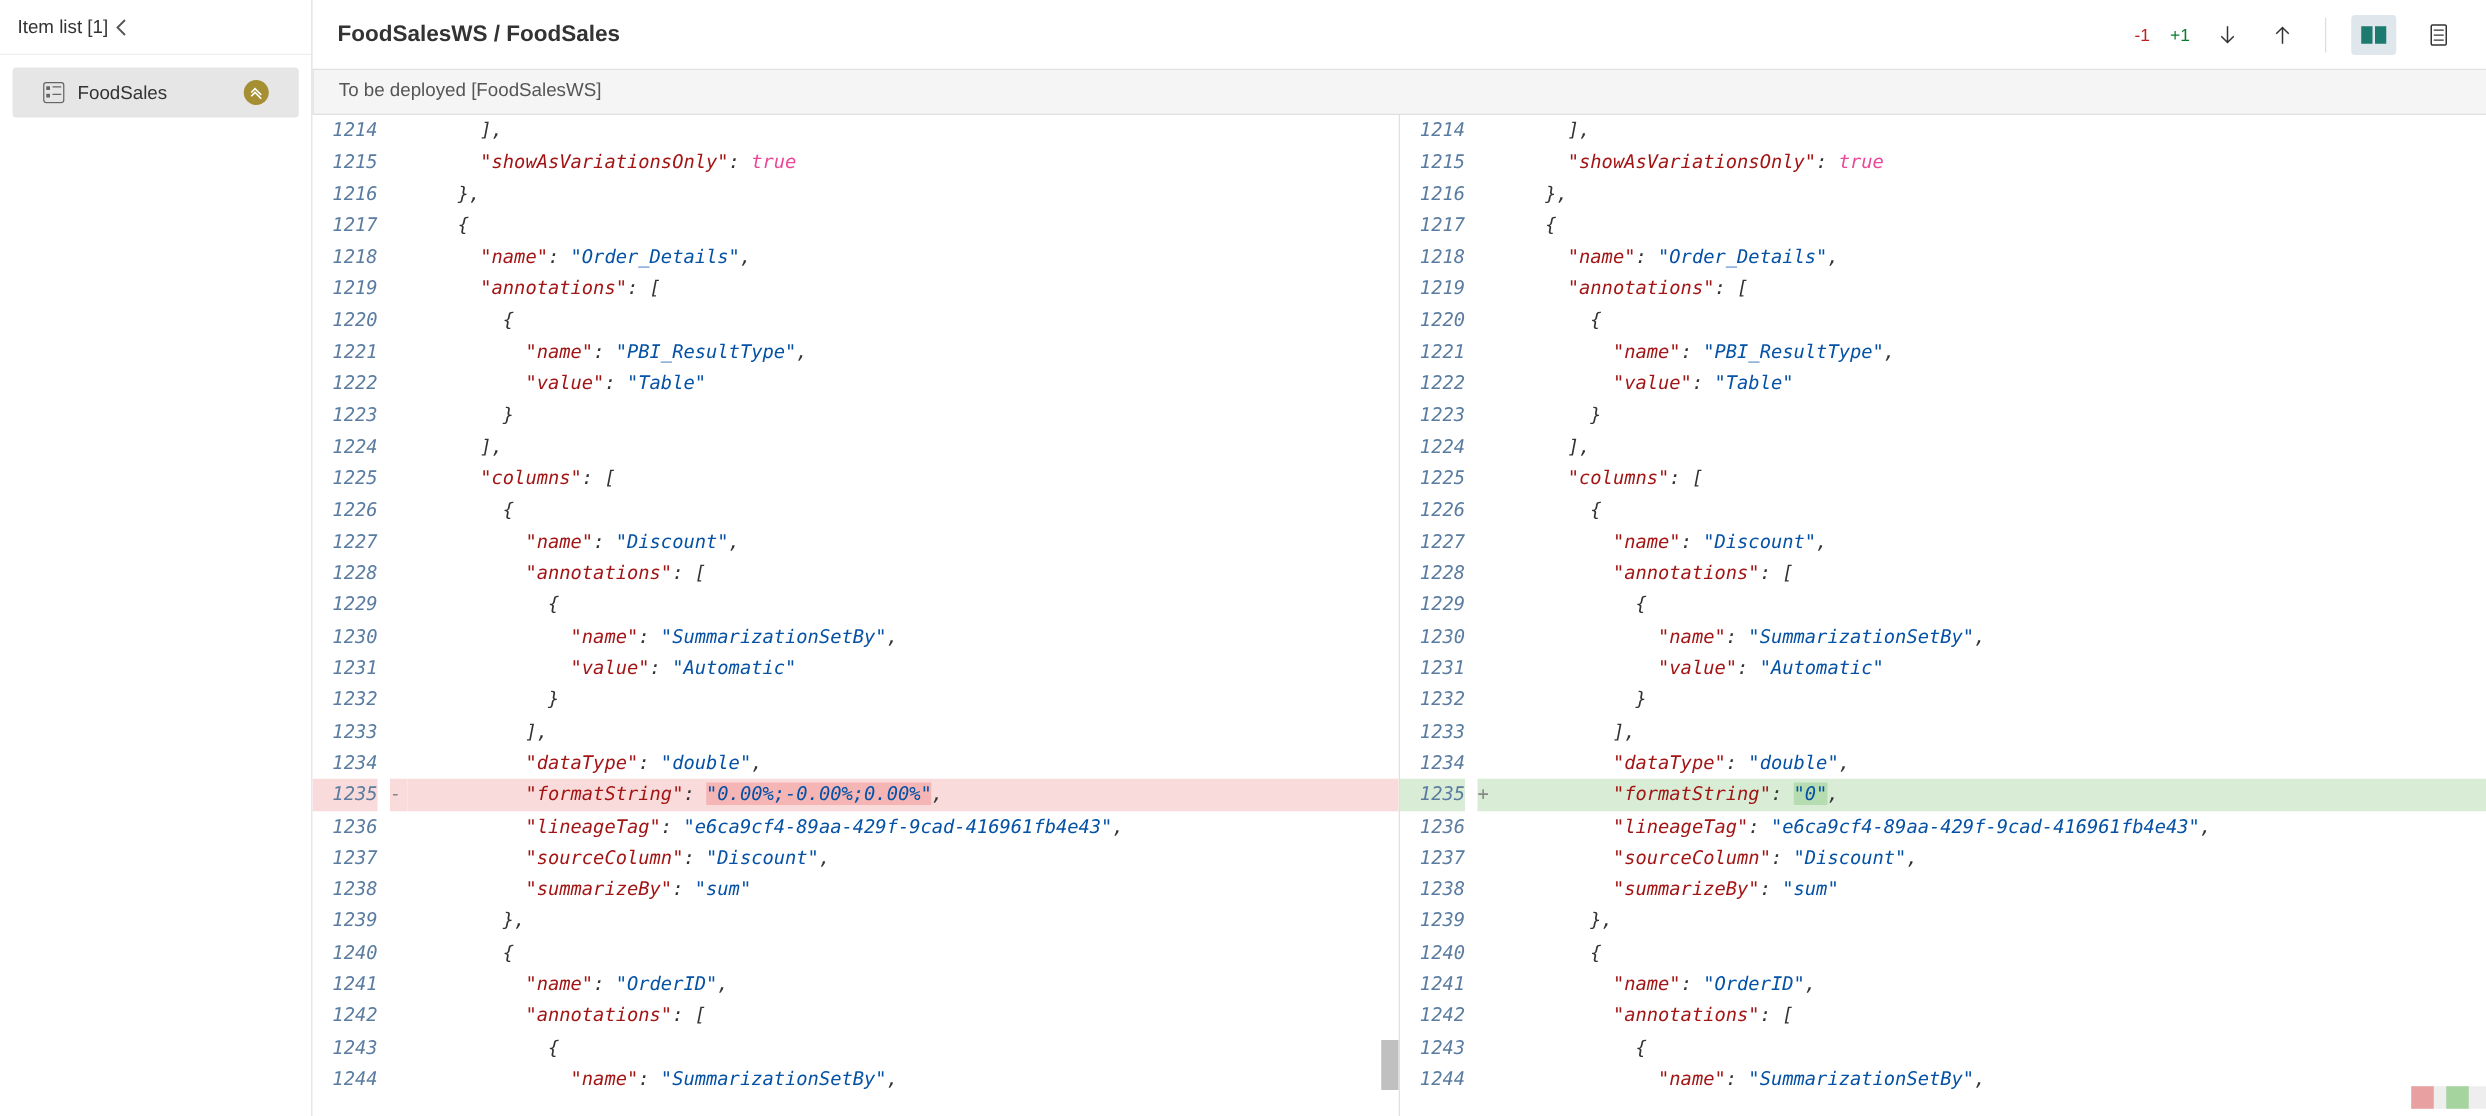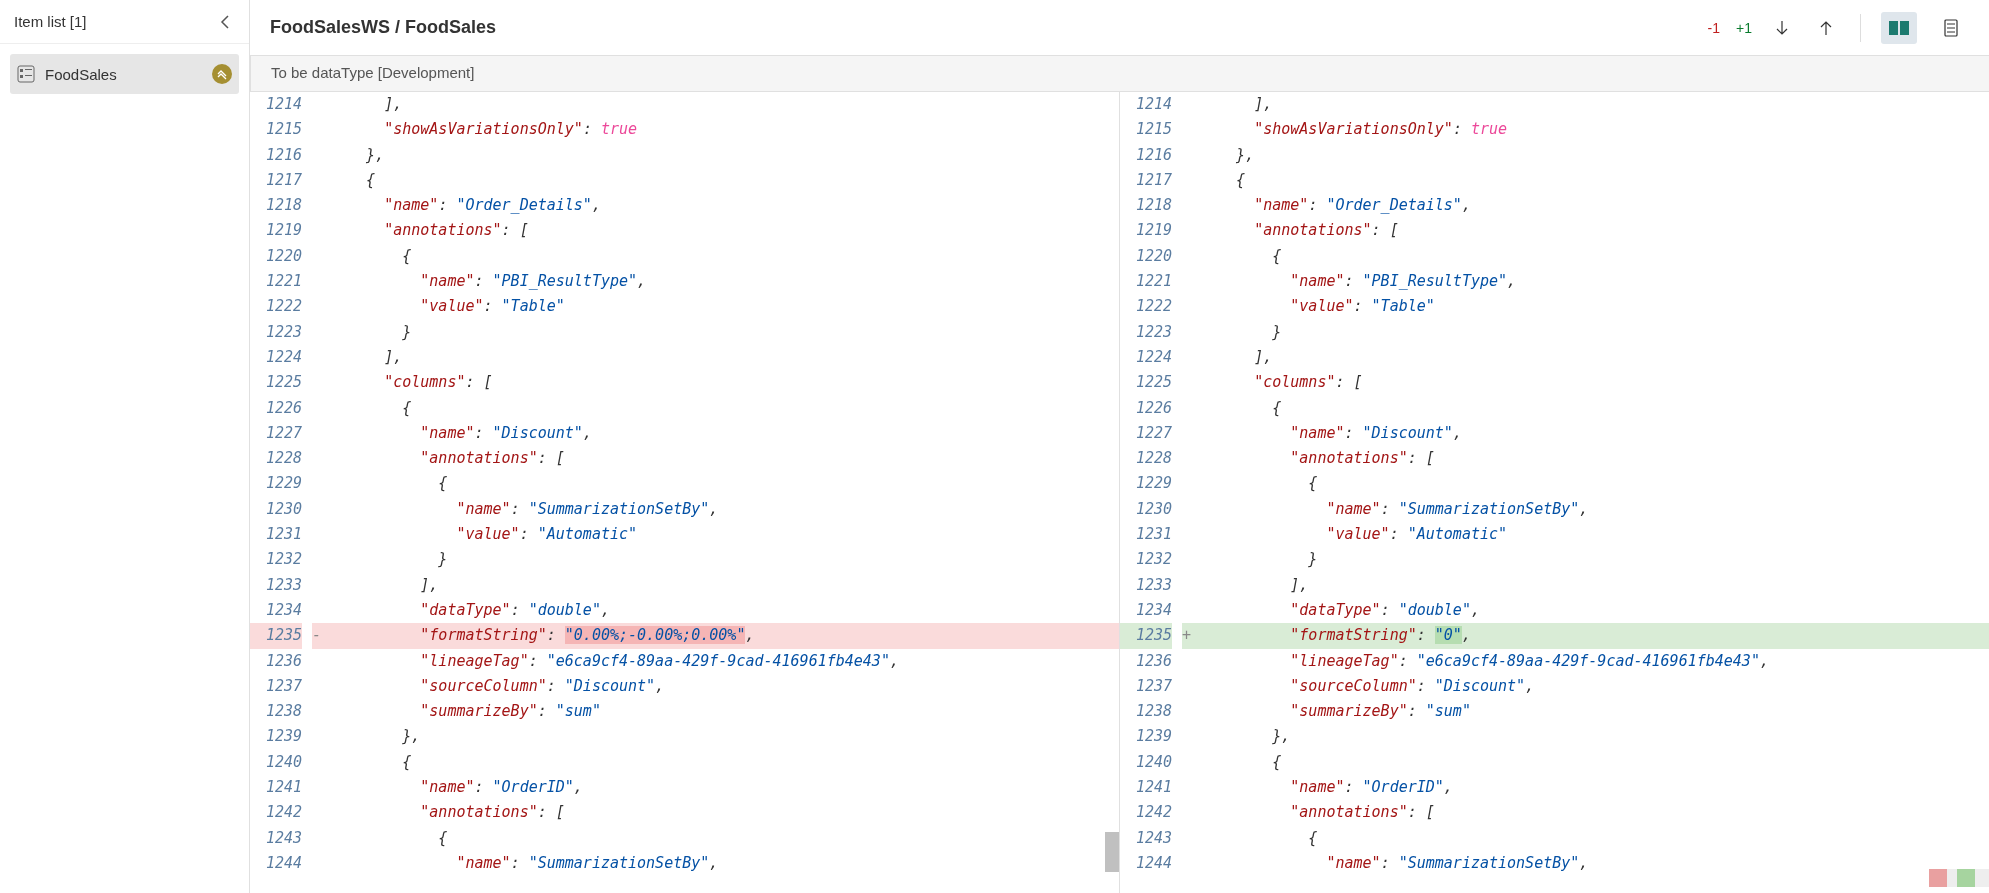--- a/index.html
+++ b/index.html
@@ -1,24 +1,24 @@
 <!DOCTYPE html>
 <html><head>
 <meta charset="utf-8">
 <style>
   * { box-sizing: border-box; margin: 0; padding: 0; }
   body { font-family: "Segoe UI", Arial, sans-serif; font-size: 14px; color: #333; background: #fff; overflow: hidden; }
   .root { display: flex; width: 1989px; height: 893px; }
   
   
   .sidebar { width: 250px; border-right: 1px solid #e0e0e0; background: #fff; }
-  .sidebar-header { display: flex; align-items: center; justify-content: space-between; padding: 10px 14px; border-bottom: 1px solid #eee; height: 44px; }
+  .sidebar-header { display: flex; align-items: center; padding: 10px 14px; border-bottom: 1px solid #eee; height: 44px; }
   .sidebar-title { font-size: 15px; color: #333; }
   .collapse-btn { cursor: pointer; display: flex; align-items: center; justify-content: center; width: 20px; height: 20px; }
-  .sidebar-item { display: flex; align-items: center; gap: 10px; padding: 10px 7px; margin: 10px; background: #e6e6e6; border-radius: 3px; cursor: pointer; }
+  .sidebar-item { display: flex; align-items: center; gap: 10px; padding: 10px 24px; margin: 10px; background: #e6e6e6; border-radius: 3px; cursor: pointer; }
   .dataset-icon { width: 18px; height: 18px; display: inline-flex; align-items: center; justify-content: center; }
   .item-text { flex: 1; font-size: 15px; }
   .status-badge { width: 20px; height: 20px; border-radius: 50%; background: #a58f32; display: inline-flex; align-items: center; justify-content: center; }
   
   
   .main { flex: 1; display: flex; flex-direction: column; }
   .main-header { display: flex; align-items: center; justify-content: space-between; padding: 10px 20px; border-bottom: 1px solid #e0e0e0; height: 56px; gap: 20px; }
   .breadcrumb { font-size: 18px; font-weight: 600; color: #333; }
   .header-right { display: flex; align-items: center; gap: 16px; }
   .diff-stat-minus { color: #c02020; font-size: 14px; }
@@ -125,21 +125,21 @@
               <rect x="2" y="1" width="12" height="16" rx="1" fill="none" stroke="#333" stroke-width="1.2"></rect>
               <line x1="4" y1="5" x2="12" y2="5" stroke="#333"></line>
               <line x1="4" y1="9" x2="12" y2="9" stroke="#333"></line>
               <line x1="4" y1="13" x2="12" y2="13" stroke="#333"></line>
             </svg>
         </span>
       </div>
     </div>
 
     <div class="pane-header">
-      <div class="pane-header-cell right">To be dataType [Development]</div>
+      <div class="pane-header-cell right">To be deployed [FoodSalesWS]</div>
     </div>
 
     <div class="diff-body">
       <div class="diff-pane">
         <div class="gutter" id="gutter-left">
             <div class="gutter-line ">1214</div>
             <div class="gutter-line ">1215</div>
             <div class="gutter-line ">1216</div>
             <div class="gutter-line ">1217</div>
             <div class="gutter-line ">1218</div>

